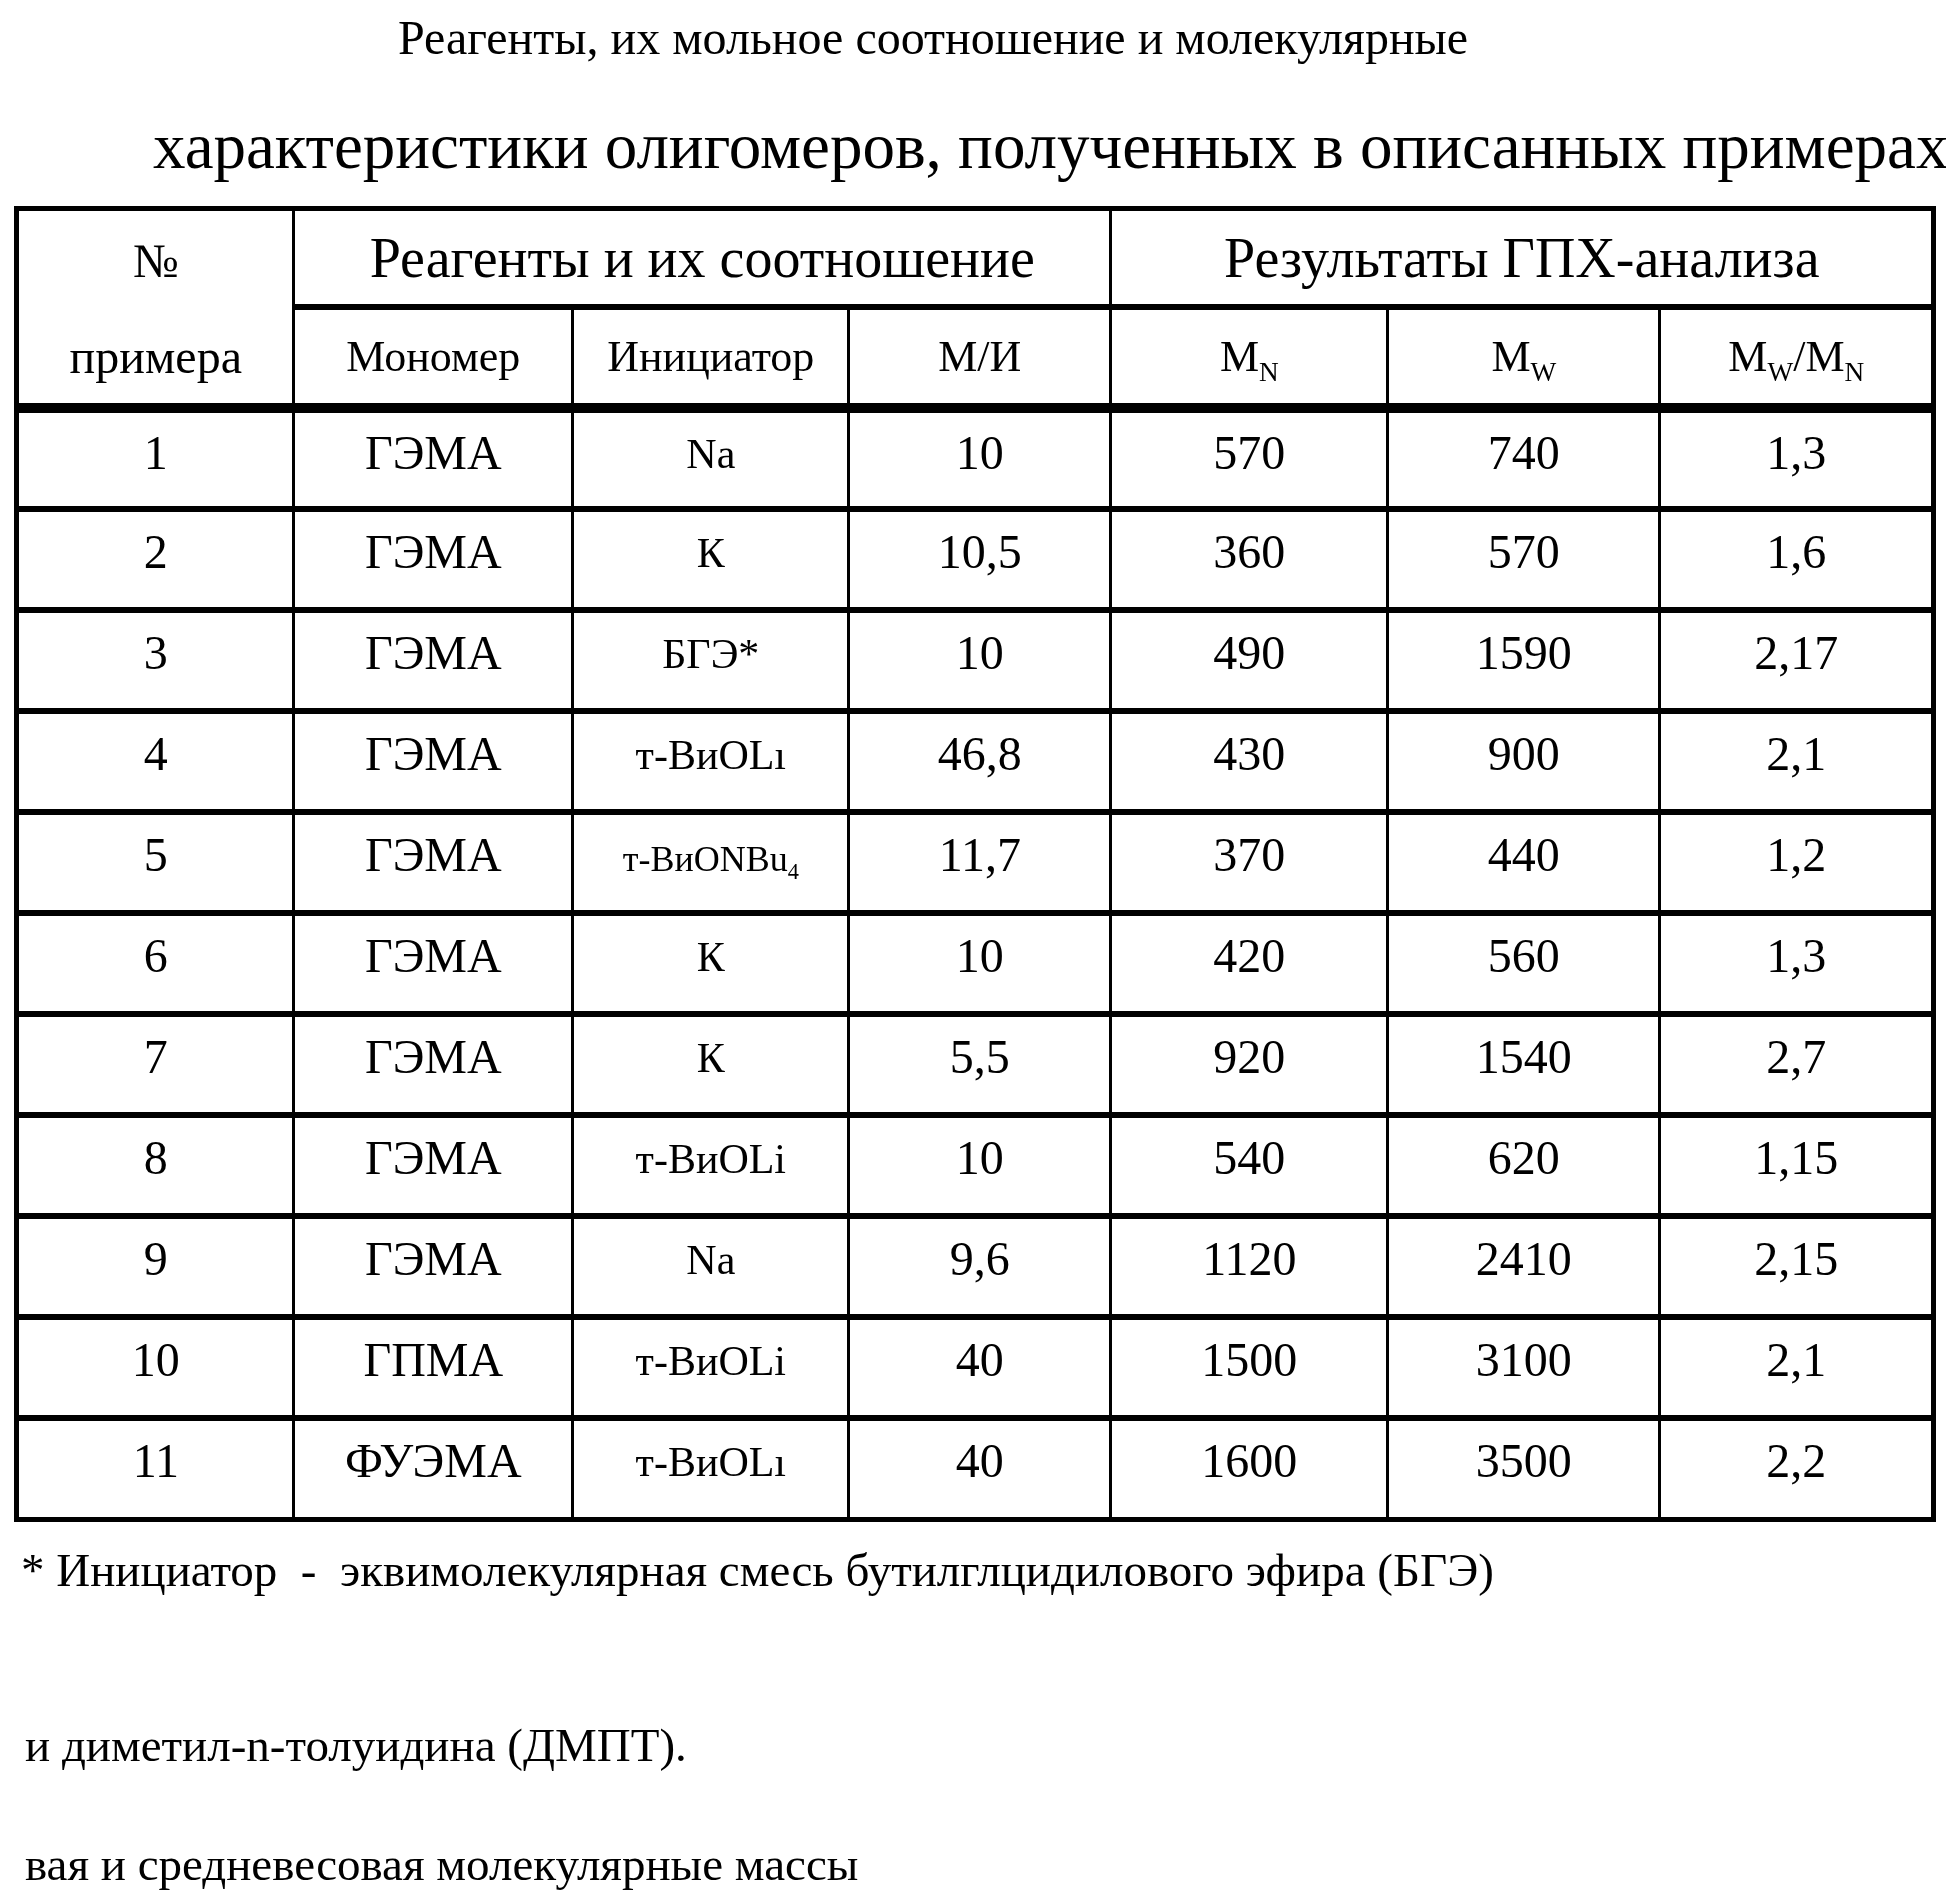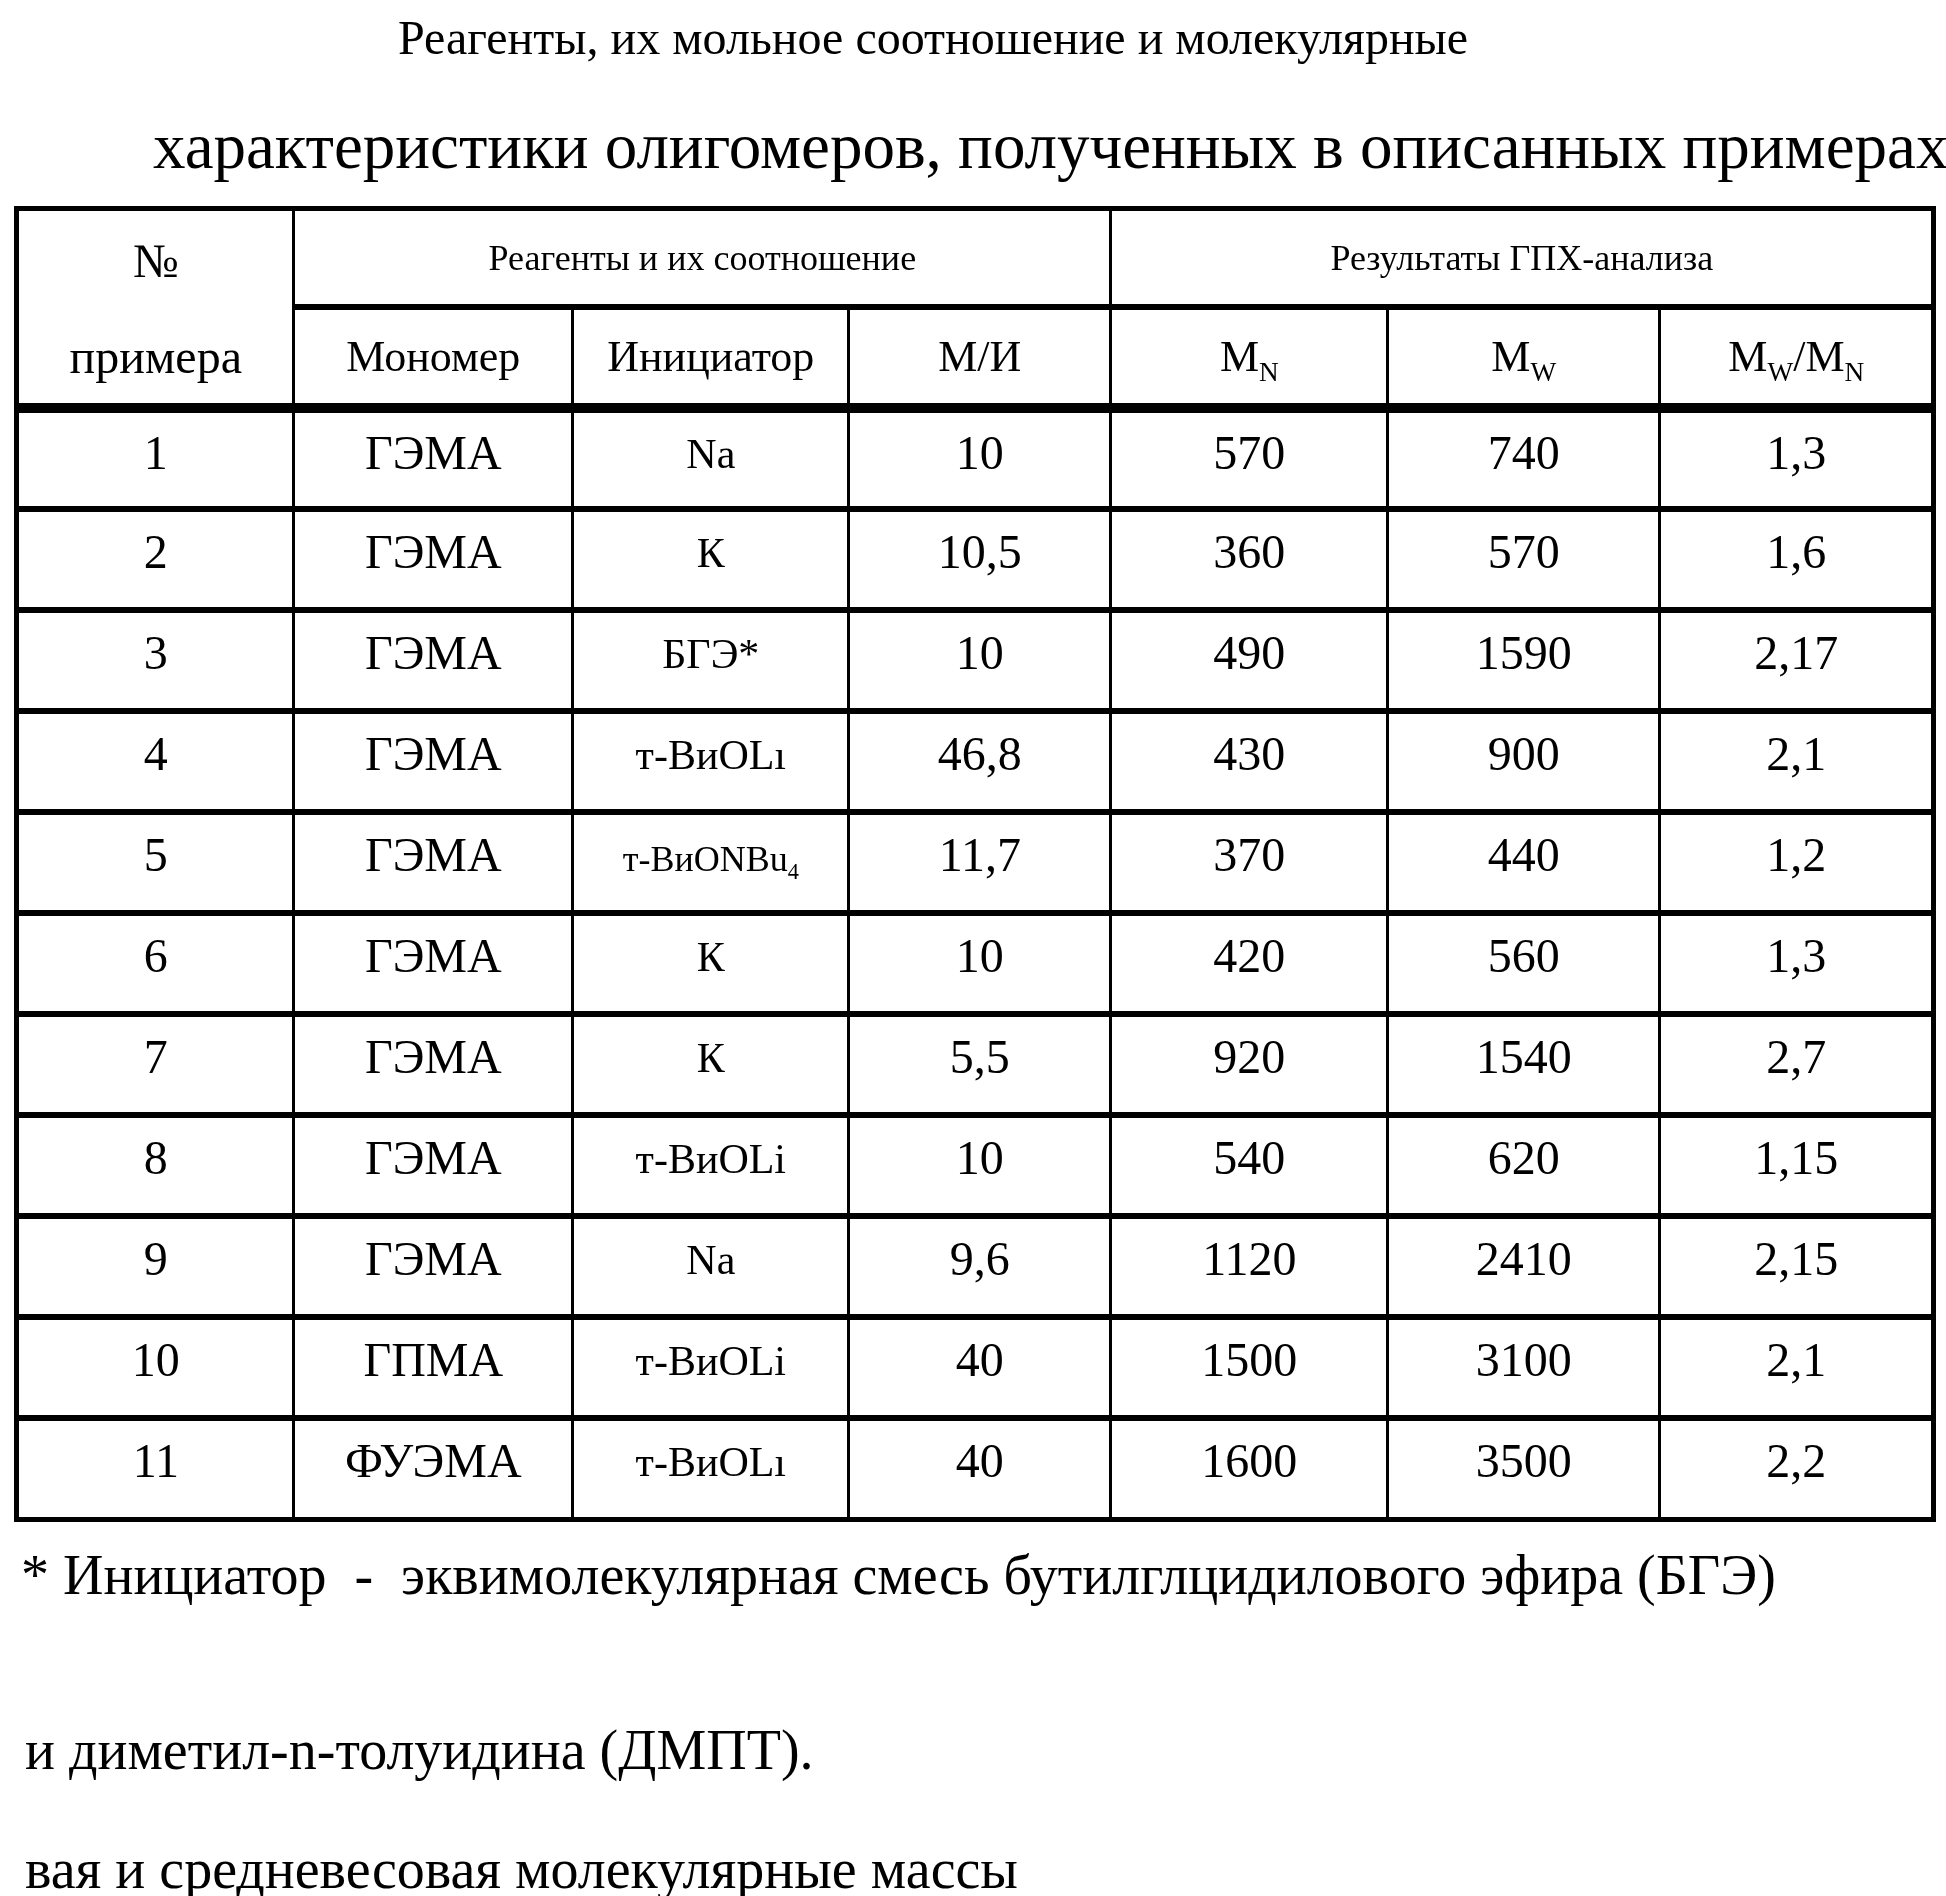--- a/index.html
+++ b/index.html
@@ -46,21 +46,21 @@
   .reagents th, .reagents td {
     border: 3.8px solid #000;
     text-align: center;
     font-weight: normal;
     padding: 0;
     overflow: hidden;
   }
   tr.group-row { height: 96px; }
   tr.sub-row   { height: 98px; }
   .reagents thead th { vertical-align: middle; }
-  th.group-cell { font-size: 36px; border-bottom: 6.7px solid #000; }
+  th.group-cell { font-size: 56px; border-bottom: 6.7px solid #000; }
   tr.sub-row th { font-size: 44px; border-bottom: 10.5px solid #000; }
   th.num-col { border-bottom: 10.5px solid #000; font-size: 48px; vertical-align: top; }
   .num-col .nl1 { height: 98px; display: flex; align-items: center; justify-content: center; }
   .num-col .nl2 { height: 94px; display: flex; align-items: center; justify-content: center; }
   th.big-h { font-size: 52px; }
 
   .reagents tbody tr { height: 101px; }
   .reagents tbody td {
     font-size: 48px;
     vertical-align: top;
@@ -69,21 +69,21 @@
   }
   .reagents tbody tr:first-child td { border-top: none; }
   .reagents tbody td.c2 { font-size: 42px; padding-top: 17px; }
   .reagents tbody td.c2.xs { font-size: 36px; padding-top: 23px; }
 
   sub { font-size: 0.62em; line-height: 0; }
 
   
   .footnote {
     position: absolute;
-    font-size: 56px;
+    font-size: 47px;
     white-space: pre-wrap;
   }
   #fn1 { left: 21px;  top: 1543px; }
   #fn2 { left: 25px;  top: 1718px; }
   #fn3 { left: 29px;  top: 1742px; }
   #fn4 { left: 25px;  top: 1837px; }
 </style>
 </head>
 <body>
 

